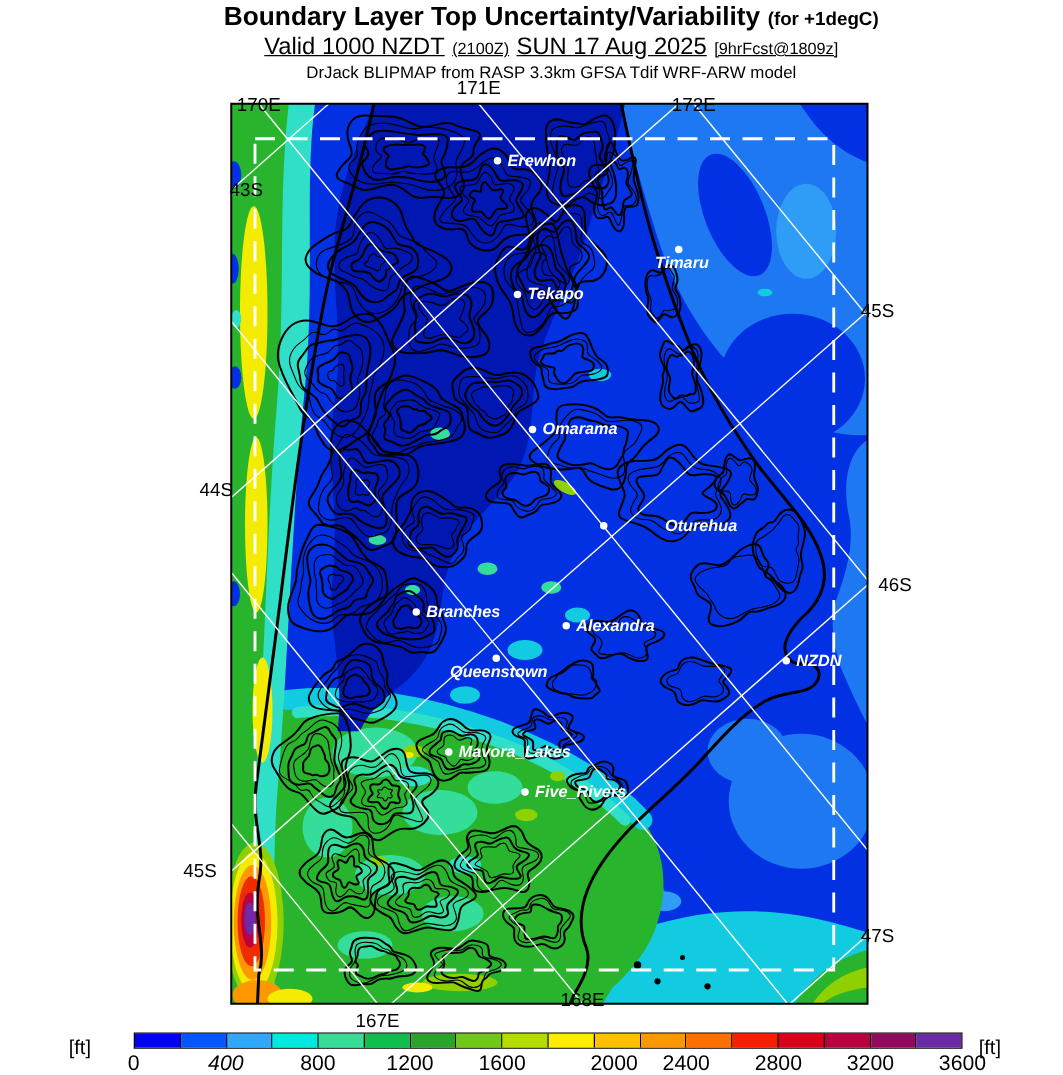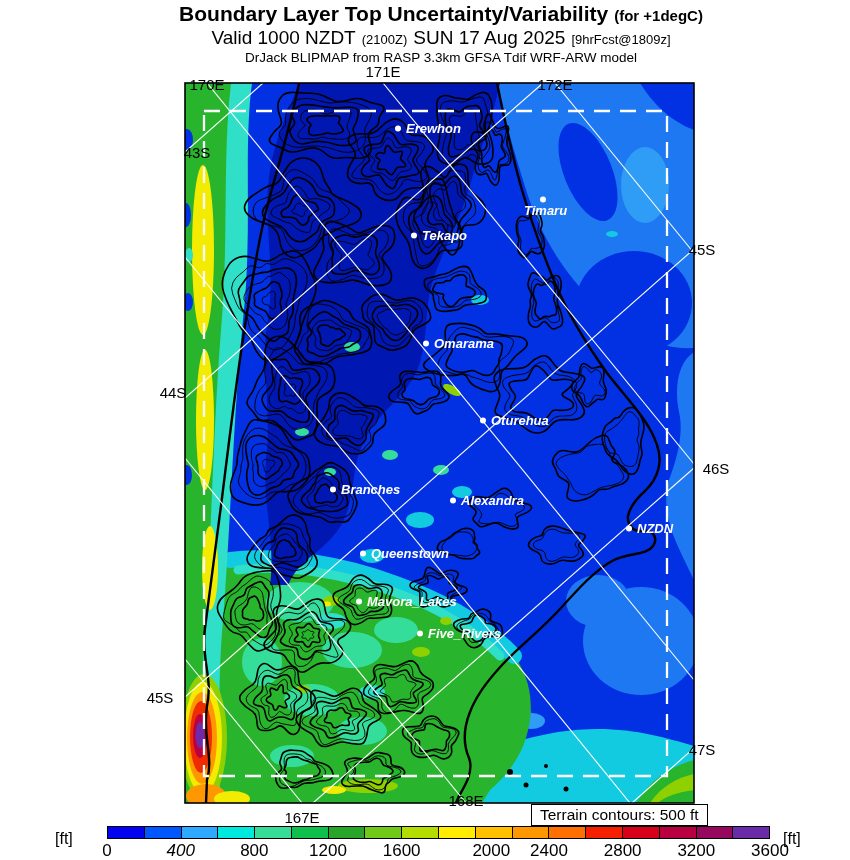--- a/index.html
+++ b/index.html
@@ -5,21 +5,21 @@
   html,body{margin:0;padding:0;background:#fff;}
   #page{position:relative;width:850px;height:860px;background:#fff;overflow:hidden;
         font-family:"Liberation Sans","DejaVu Sans",sans-serif;color:#000;}
   
   #title1{position:absolute;top:2px;left:16px;width:850px;text-align:center;
           font-weight:bold;font-size:21px;white-space:nowrap;}
   #title1 .note{font-size:15px;margin-left:6px;font-weight:bold;}
   #title2{position:absolute;top:27px;left:16px;width:850px;text-align:center;
           font-size:19px;white-space:nowrap;}
   #title2 .small{font-size:13px;}
-  #title2 span{margin:0 3px;}
+  #title2 span{margin:0 3px;text-decoration:underline;}
   #title3{position:absolute;top:50px;left:16px;width:850px;text-align:center;font-size:13.5px;}
   
   #map-svg{position:absolute;left:0;top:0;}
   
   .grid-label{position:absolute;transform:translate(-50%,-50%);font-size:15px;color:#000;
               white-space:nowrap;z-index:5;}
   
   .loc{position:absolute;display:flex;align-items:center;transform:translate(-3px,-50%);
        color:#fff;font-weight:bold;font-size:13px;white-space:nowrap;z-index:4;font-style:italic;}
   .loc .dot{width:6px;height:6px;border-radius:50%;background:#fff;margin-right:5px;flex:none;}
@@ -334,51 +334,50 @@
         <span>Timaru</span>
       </div>
       <div class="loc" style="left: 414px; top: 235px;">
         <span class="dot"></span>
         <span>Tekapo</span>
       </div>
       <div class="loc" style="left: 426px; top: 343px;">
         <span class="dot"></span>
         <span>Omarama</span>
       </div>
-      <div class="loc" style="left: 483px; top: 420px;">
+      <div class="loc" style="left: 483px; top: 420px; gap: 41px;">
         <span class="dot"></span>
         <span>Oturehua</span>
       </div>
       <div class="loc" style="left: 333px; top: 489px;">
         <span class="dot"></span>
         <span>Branches</span>
       </div>
       <div class="loc" style="left: 453px; top: 500px;">
         <span class="dot"></span>
         <span>Alexandra</span>
       </div>
-      <div class="loc" style="left: 363px; top: 553px;">
+      <div class="loc" style="left: 363px; top: 534px; flex-direction: column;">
         <span class="dot"></span>
         <span>Queenstown</span>
       </div>
       <div class="loc" style="left: 629px; top: 528px;">
         <span class="dot"></span>
         <span>NZDN</span>
       </div>
       <div class="loc" style="left: 359px; top: 601px;">
         <span class="dot"></span>
         <span>Mavora_Lakes</span>
       </div>
       <div class="loc" style="left: 420px; top: 633px;">
         <span class="dot"></span>
         <span>Five_Rivers</span>
       </div>
     </div>
 
-  <div id="terrain-note">Terrain contours: 500 ft</div>
 
   <span class="ft-unit" id="ft-left">[ft]</span>
   <div id="cbar-bar">
       <div class="seg" style="background: rgb(2, 2, 240);"></div>
       <div class="seg" style="background: rgb(0, 87, 255);"></div>
       <div class="seg" style="background: rgb(47, 168, 255);"></div>
       <div class="seg" style="background: rgb(0, 233, 223);"></div>
       <div class="seg" style="background: rgb(53, 221, 151);"></div>
       <div class="seg" style="background: rgb(15, 191, 76);"></div>
       <div class="seg" style="background: rgb(40, 164, 40);"></div>

